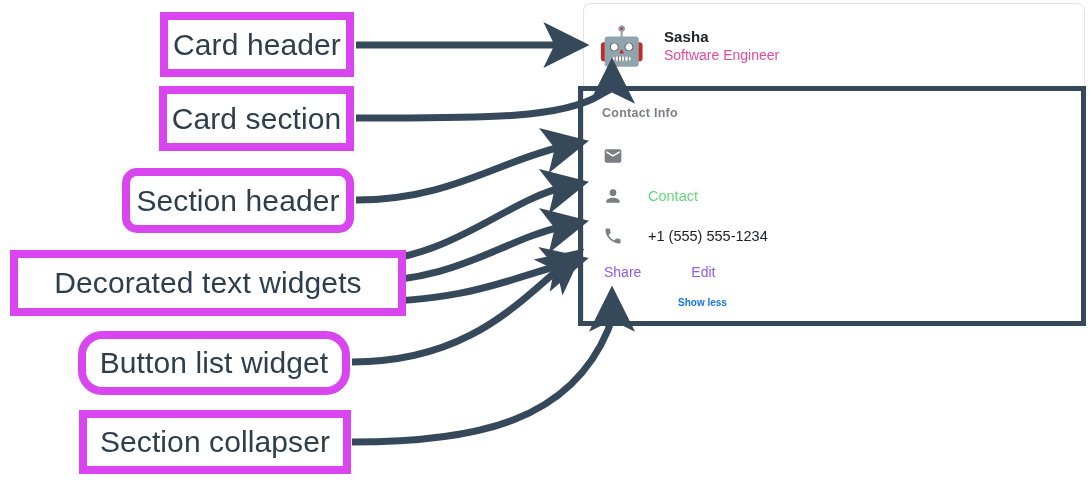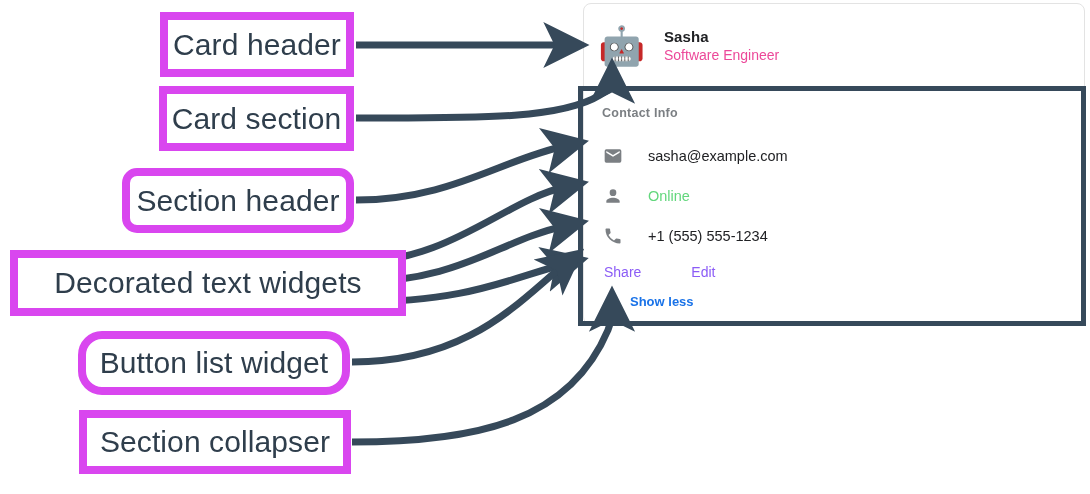--- a/index.html
+++ b/index.html
@@ -139,24 +139,25 @@
     font-size: 14px;
     color: #8b5cf6;
     margin-right: 50px;
     cursor: pointer;
   }
   #collapser-row {
     margin-top: 12px;
     margin-left: 28px;
   }
   #collapser-btn {
-    font-size: 13px;
+    font-size: 10px;
     font-weight: bold;
     color: #1a73e8;
     cursor: pointer;
+    margin-left: 48px;
   }
 </style>
 </head>
 <body>
 
 <div id="stage">
 
   <svg id="arrows" viewBox="0 0 1090 494" width="1090" height="494">
     <defs>
       <marker id="ah" markerWidth="7" markerHeight="7" refX="3.1" refY="3.5" orient="auto" markerUnits="strokeWidth">
@@ -194,30 +195,29 @@
     <div id="card-section">
 
       <div id="section-header">Contact Info</div>
 
       <div class="row">
         <span class="row-icon">
           <svg width="20" height="20" viewBox="0 0 24 24" fill="currentColor">
             <path d="M20 4H4a2 2 0 0 0-2 2v12a2 2 0 0 0 2 2h16a2 2 0 0 0 2-2V6a2 2 0 0 0-2-2zm0 4.2-8 4.8-8-4.8V6l8 4.8L20 6v2.2z"></path>
           </svg>
         </span>
-        <span class="row-text">sasha@example.com</span>
       </div>
 
       <div class="row">
         <span class="row-icon">
           <svg width="20" height="20" viewBox="0 0 24 24" fill="currentColor">
             <path d="M12 12a4 4 0 1 0 0-8 4 4 0 0 0 0 8zm0 2c-3.3 0-8 1.7-8 4v2h16v-2c0-2.3-4.7-4-8-4z"></path>
           </svg>
         </span>
-        <span class="row-text status-online">Online</span>
+        <span class="row-text status-online">Contact</span>
       </div>
 
       <div class="row">
         <span class="row-icon">
           <svg width="20" height="20" viewBox="0 0 24 24" fill="currentColor">
             <path d="M6.6 10.8a15.1 15.1 0 0 0 6.6 6.6l2.2-2.2c.3-.3.7-.4 1-.2 1.2.4 2.4.6 3.6.6.6 0 1 .4 1 1V20c0 .6-.4 1-1 1A17 17 0 0 1 3 4c0-.6.4-1 1-1h3.5c.6 0 1 .4 1 1 0 1.3.2 2.5.6 3.6.1.4 0 .8-.2 1l-2.3 2.2z"></path>
           </svg>
         </span>
         <span class="row-text">+1 (555) 555-1234</span>
       </div>

